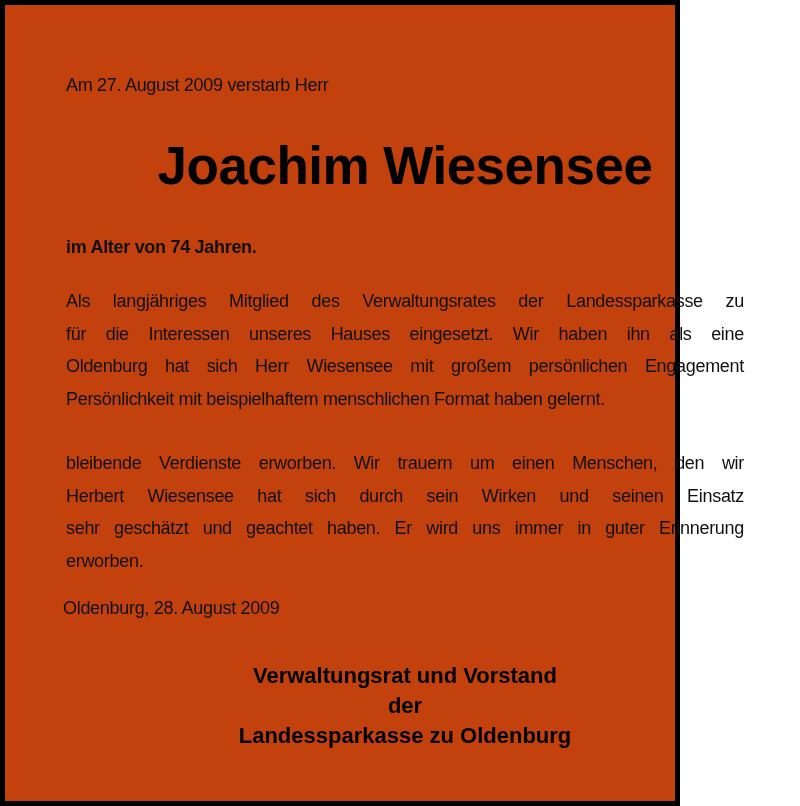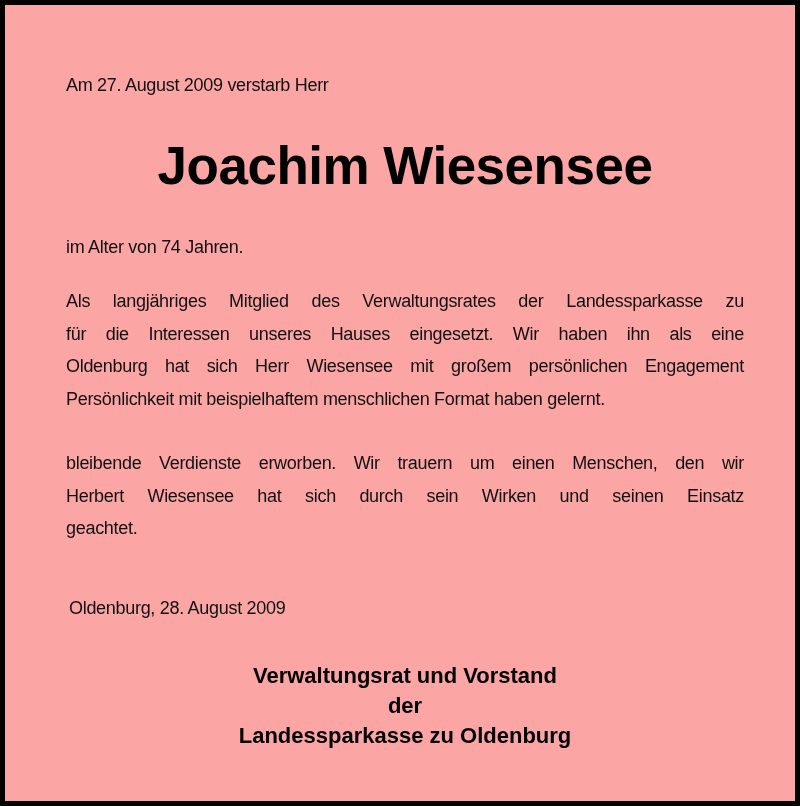--- a/index.html
+++ b/index.html
@@ -1,52 +1,52 @@
 <!DOCTYPE html>
 <html><head>
   <meta charset="utf-8">
   <style>
     html, body { margin: 0; padding: 0; background: #ffffff; }
     body { width: 800px; height: 806px; position: relative; overflow: hidden; }
     .frame {
       position: absolute; left: 0; top: 0;
-      width: 800px; height: 806px;
+      width: 680px; height: 806px;
       box-sizing: border-box;
       border: 5px solid #000000;
-      background: #fca5a5;
+      background: #c2410c;
     }
     .txt {
       position: absolute;
       font-family: "Liberation Sans", sans-serif;
       color: #111111;
       font-size: 18px;
       line-height: 33px;
       letter-spacing: -0.3px;
       transform-origin: left top;
     }
     .intro { left: 61px; top: 64px; }
     .title {
       position: absolute; left: 0; width: 800px; top: 126px;
       text-align: center;
       font-family: "Liberation Sans", sans-serif;
       font-weight: bold; font-size: 53px; line-height: 70px;
       color: #000000; letter-spacing: -0.5px;
     }
-    .age { left: 61px; top: 226px; }
+    .age { left: 61px; top: 226px; font-weight: bold; }
     .para {
       position: absolute; left: 61px; width: 678px;
       font-family: "Liberation Sans", sans-serif;
       font-size: 18px; line-height: 32.5px;
       color: #111111; text-align: justify; letter-spacing: -0.3px;
     }
     .para span { display: block; text-align: justify; text-align-last: justify; }
     .para span.last { text-align-last: left; }
     .p1 { top: 280px; }
     .p2 { top: 442px; }
-    .place { left: 64px; top: 587px; }
+    .place { left: 58px; top: 587px; }
     .sig {
       position: absolute; left: 0; width: 800px; top: 656px;
       text-align: center;
       font-family: "Liberation Sans", sans-serif;
       font-weight: bold; font-size: 22px; line-height: 30px;
       color: #000000;
     }
     .sig div { display: block; }
   </style>
 </head>
@@ -62,21 +62,22 @@
   <div class="para p1">
     <span>Als langjähriges Mitglied des Verwaltungsrates der Landessparkasse zu</span>
     <span>für die Interessen unseres Hauses eingesetzt. Wir haben ihn als eine</span>
     <span>Oldenburg hat sich Herr Wiesensee mit großem persönlichen Engagement</span>
     <span class="last">Persönlichkeit mit beispielhaftem menschlichen Format haben gelernt.</span>
   </div>
 
   <div class="para p2">
     <span>bleibende Verdienste erworben. Wir trauern um einen Menschen, den wir</span>
     <span>Herbert Wiesensee hat sich durch sein Wirken und seinen Einsatz</span>
-    <span class="last">geachtet.</span>
+    <span>sehr geschätzt und geachtet haben. Er wird uns immer in guter Erinnerung</span>
+    <span class="last">erworben.</span>
   </div>
 
   <div class="txt place">Oldenburg, 28. August 2009</div>
 
   <div class="sig">
     <div>Verwaltungsrat und Vorstand</div>
     <div>der</div>
     <div>Landessparkasse zu Oldenburg</div>
   </div>
 </div>

